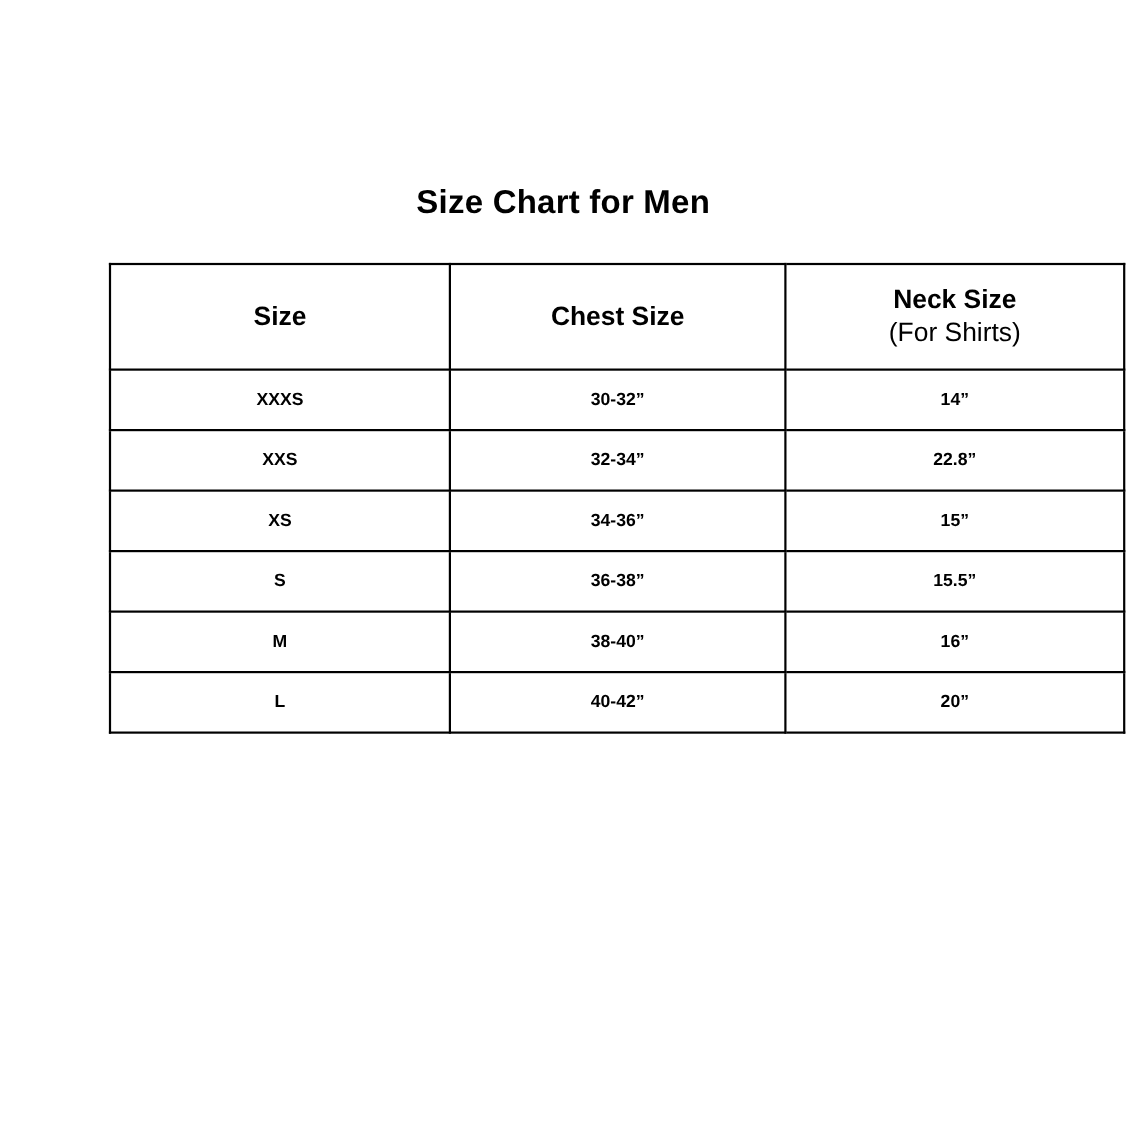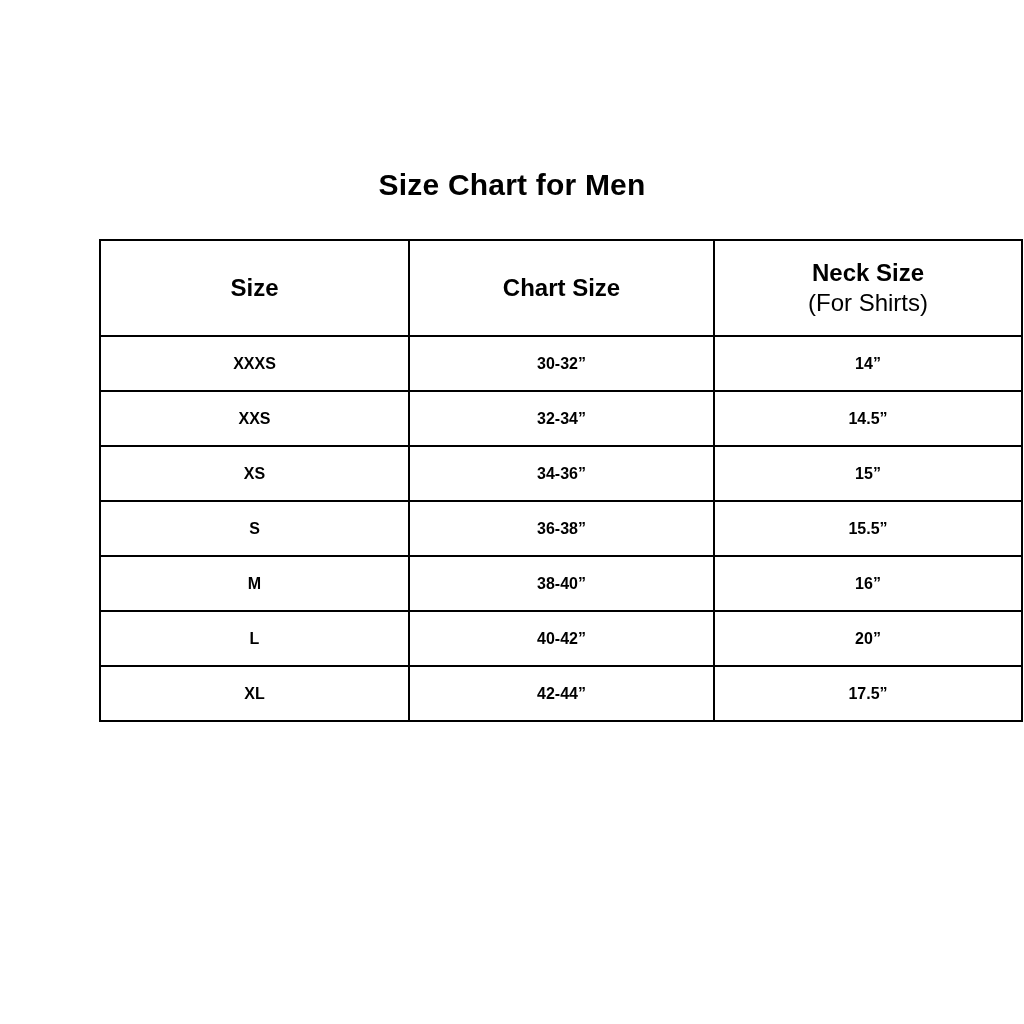--- a/index.html
+++ b/index.html
@@ -78,38 +78,38 @@
       <col class="c1">
       <col class="c2">
       <col class="c3">
     </colgroup>
     <thead>
       <tr>
         <th>
           <span>Size</span>
         </th>
         <th>
-          <span>Chart Size</span>
+          <span>Chest Size</span>
         </th>
         <th>
           <span>Neck Size</span>
           <span class="hdr-sub">(For Shirts)</span>
         </th>
       </tr>
     </thead>
     <tbody>
       <tr>
         <td>XXXS</td>
         <td>30-32”</td>
         <td>14”</td>
       </tr>
       <tr>
         <td>XXS</td>
         <td>32-34”</td>
-        <td>14.5”</td>
+        <td>22.8”</td>
       </tr>
       <tr>
         <td>XS</td>
         <td>34-36”</td>
         <td>15”</td>
       </tr>
       <tr>
         <td>S</td>
         <td>36-38”</td>
         <td>15.5”</td>
@@ -117,21 +117,16 @@
       <tr>
         <td>M</td>
         <td>38-40”</td>
         <td>16”</td>
       </tr>
       <tr>
         <td>L</td>
         <td>40-42”</td>
         <td>20”</td>
       </tr>
-      <tr>
-        <td>XL</td>
-        <td>42-44”</td>
-        <td>17.5”</td>
-      </tr>
     </tbody>
   </table>
 
 </div>
 
 </body></html>

